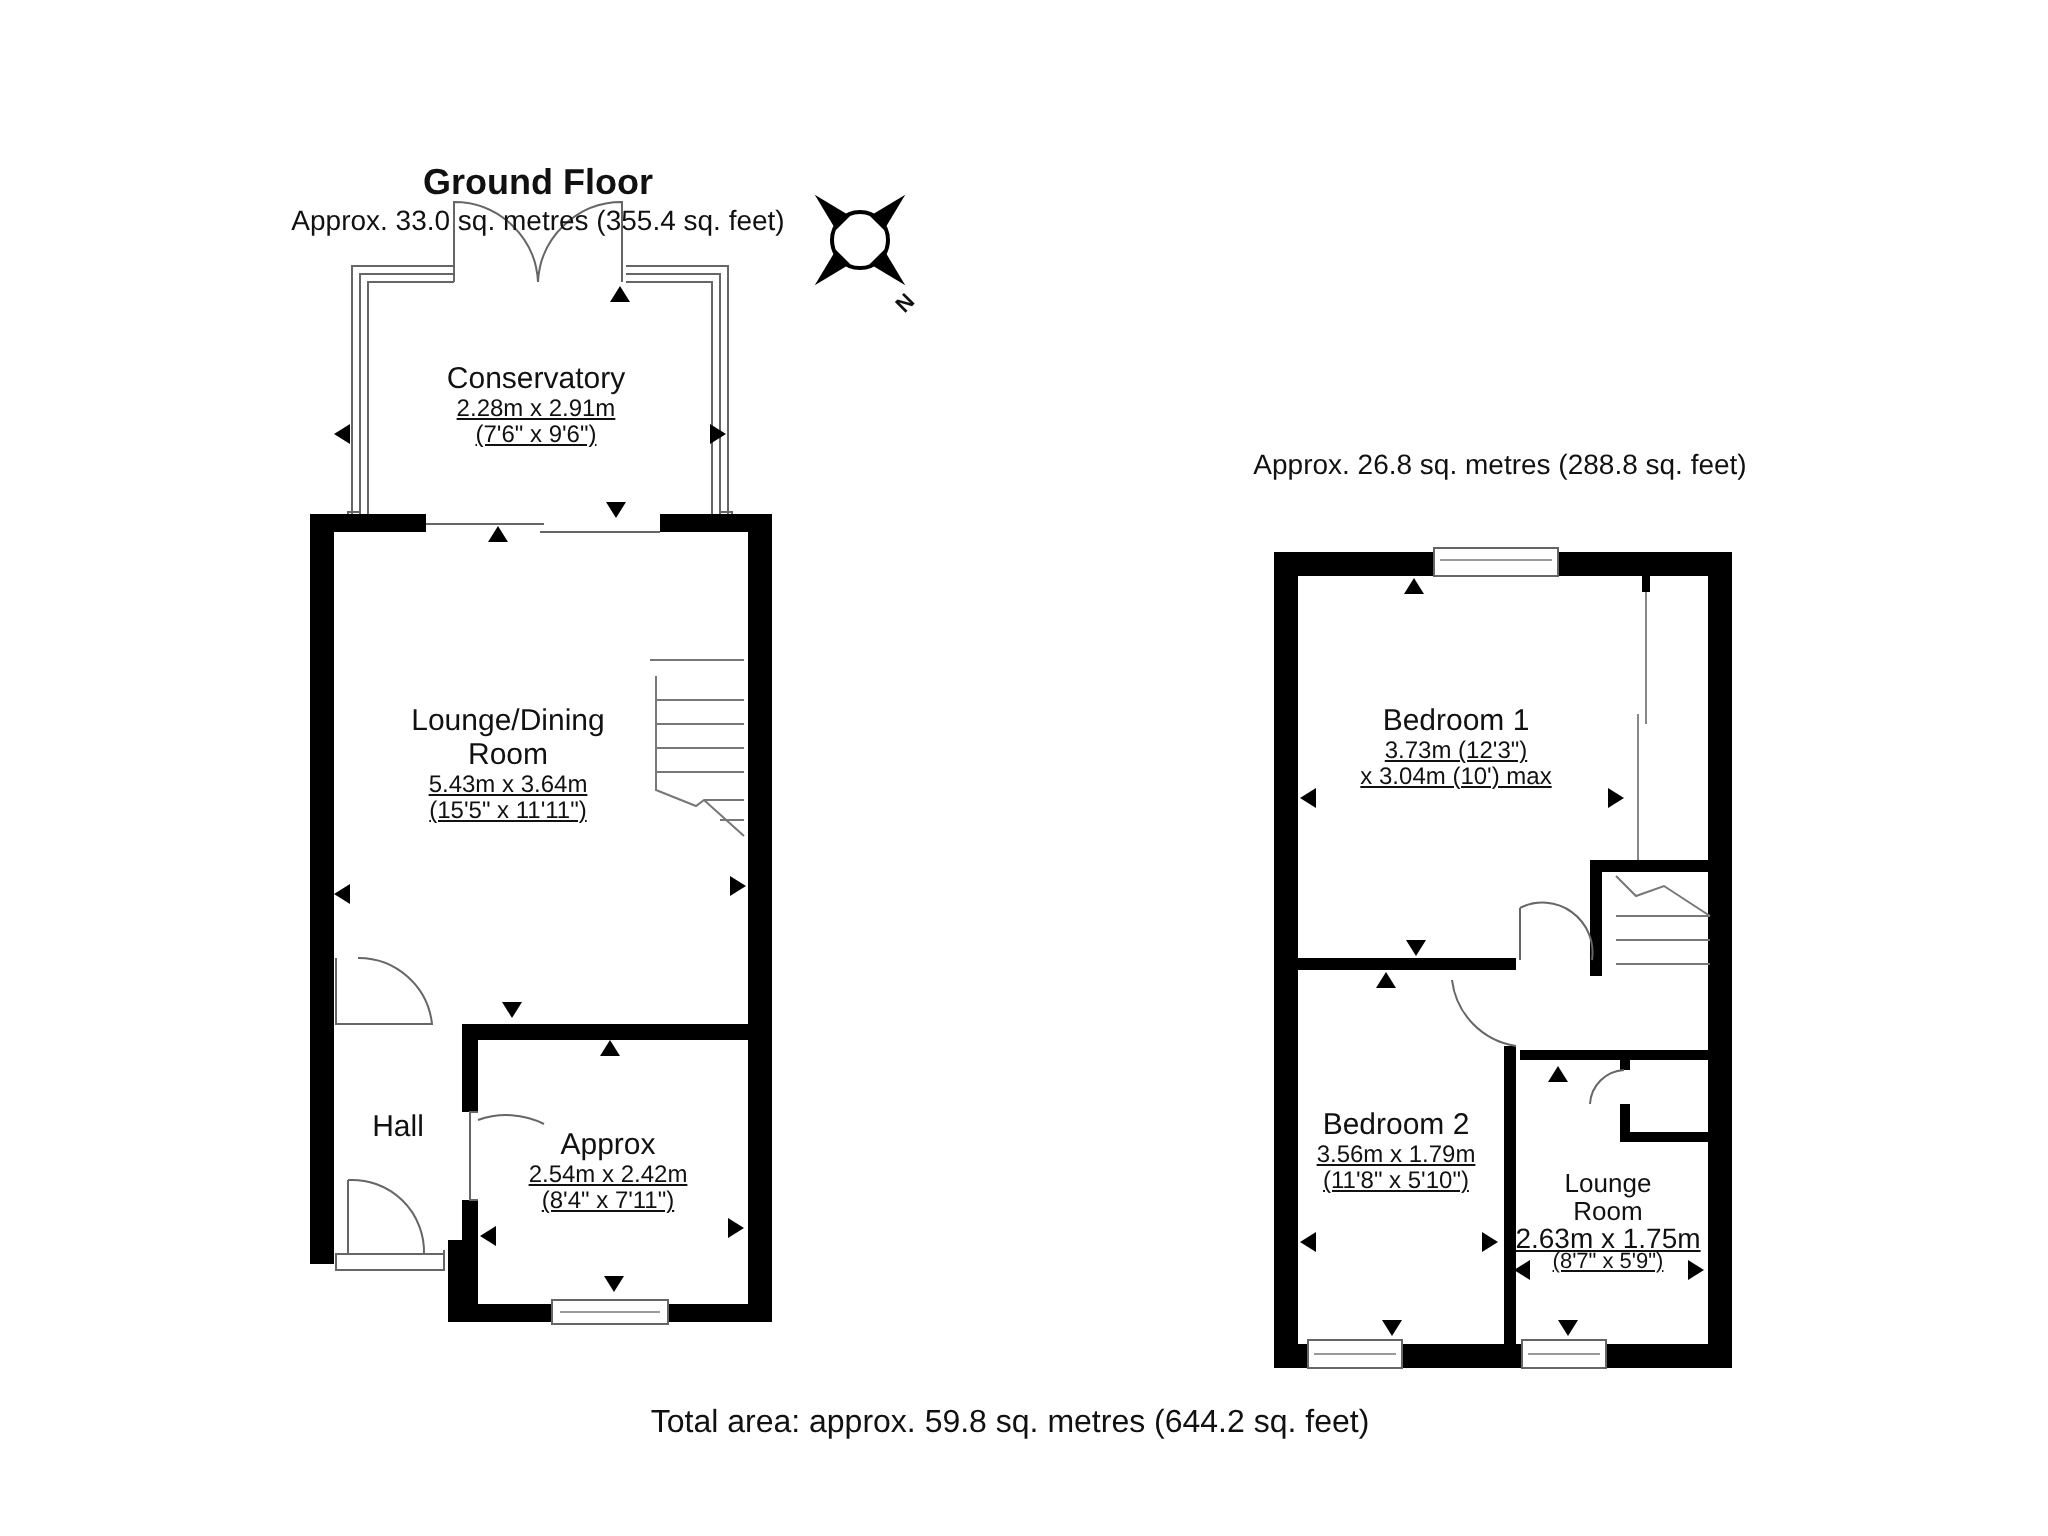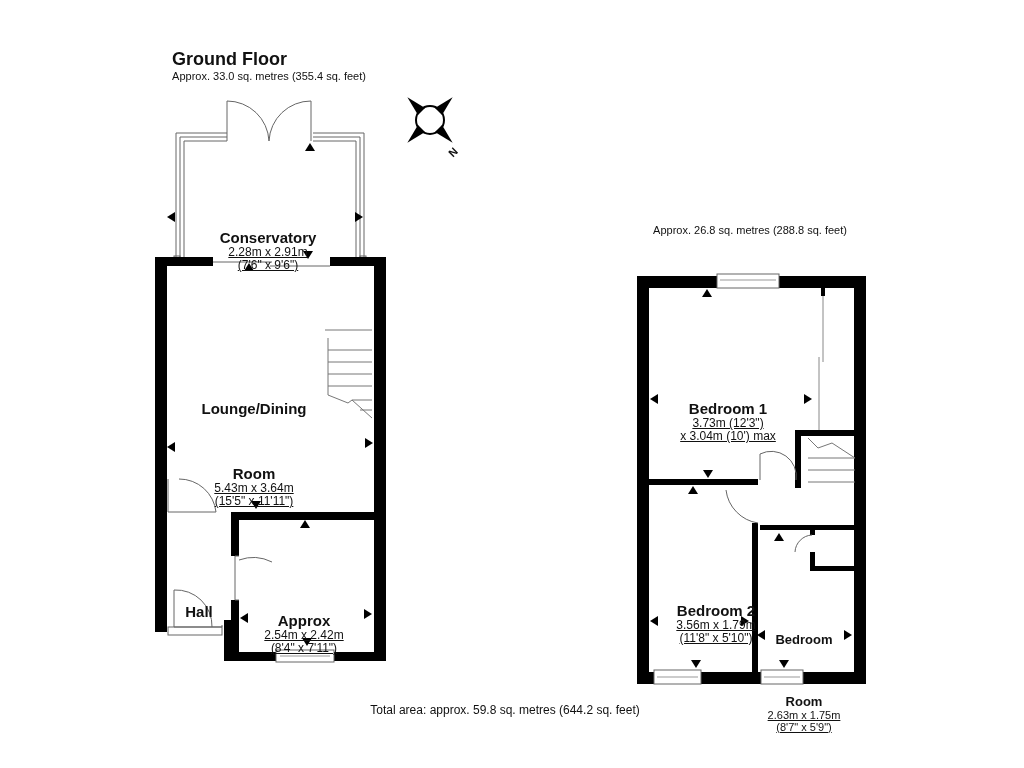--- a/index.html
+++ b/index.html
@@ -1,22 +1,22 @@
 <!DOCTYPE html>
 <html><head>
 <meta charset="utf-8">
 <style>
   html, body { margin:0; padding:0; background:#ffffff; }
   body { width:1024px; height:768px; position:relative; overflow:hidden; font-family:"Liberation Sans", sans-serif; color:#111; }
   .abs { position:absolute; }
-  .title { font-weight:bold; font-size:18px; white-space:nowrap; }
-  .sub { font-size:11px; text-align:center; white-space:nowrap; }
-  .room-name { font-weight:bold; font-size:15px; text-align:center; line-height:17px;margin-top:48px; }
+  .title { font-weight:bold; font-size:18px; text-align:center; white-space:nowrap;margin-top:32px; }
+  .sub { font-size:14px; text-align:center; white-space:nowrap; }
+  .room-name { font-weight:normal; font-size:15px; text-align:center; line-height:17px; }
   .room-dim { font-size:12px; text-align:center; line-height:13px; white-space:nowrap;text-decoration:underline; }
-  .total { font-size:12px; white-space:nowrap; }
+  .total { font-size:16px; white-space:nowrap; }
   svg.plan { position:absolute; left:0; top:0; }
   .label-block { position:absolute; transform:translateX(-50%); }
 </style>
 </head>
 <body>
 
 <svg class="plan" width="1024" height="768" viewBox="0 0 1024 768">
 
   <g stroke="#000" fill="none">
 
@@ -190,26 +190,26 @@
 <div class="label-block" style="left:750px; top:224px;">
   <div class="sub">Approx. 26.8 sq. metres (288.8 sq. feet)</div>
 </div>
 
 <div class="label-block" style="left:728px; top:352px;">
   <div class="room-name">Bedroom 1</div>
   <div class="room-dim">3.73m (12'3")</div>
   <div class="room-dim">x 3.04m (10') max</div>
 </div>
 
-<div class="label-block" style="left:716px; top:554px;">
+<div class="label-block" style="left:698px; top:554px;">
   <div class="room-name">Bedroom 2</div>
   <div class="room-dim">3.56m x 1.79m</div>
   <div class="room-dim">(11'8" x 5'10")</div>
 </div>
 
 <div class="label-block" style="left:804px; top:585px;">
-  <div class="room-name" style="font-size:13px;line-height:14px;">Bedroom</div>
+  <div class="room-name" style="font-size:13px;line-height:14px;">Lounge</div>
   <div class="room-name" style="font-size:13px;line-height:14px;">Room</div>
-  <div class="room-dim" style="font-size:11px;line-height:12px;text-align:center;">2.63m x 1.75m</div>
+  <div class="room-dim" style="font-size:14px;line-height:12px;text-align:center;">2.63m x 1.75m</div>
   <div class="room-dim" style="font-size:11px;line-height:12px;">(8'7" x 5'9")</div>
 </div>
 
 <div class="label-block total" style="left:505px; top:703px;">Total area: approx. 59.8 sq. metres (644.2 sq. feet)</div>
 
 </body></html>

